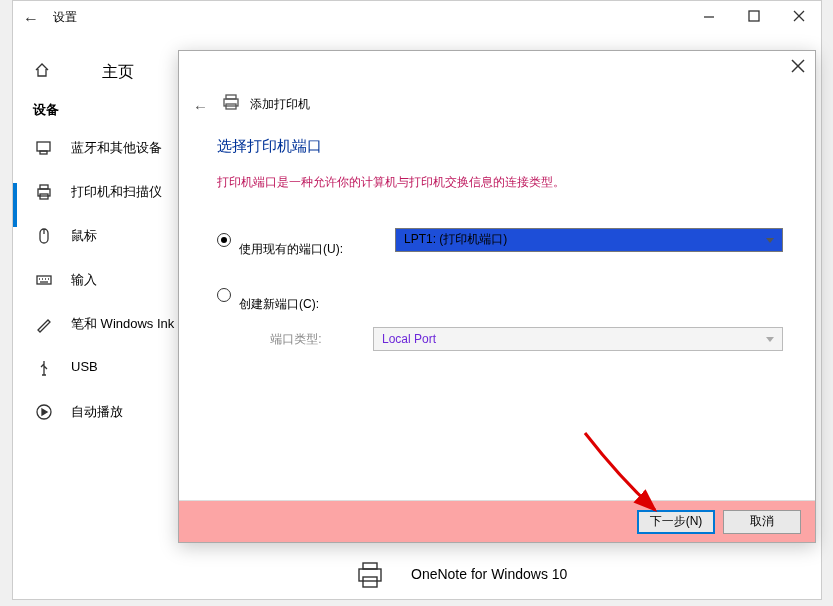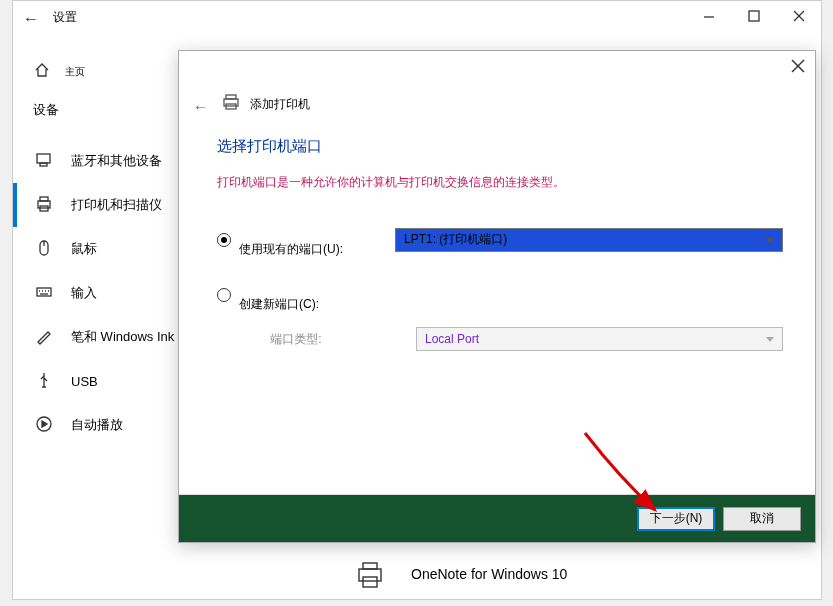--- a/index.html
+++ b/index.html
@@ -13,24 +13,24 @@
   height: 32px; display: flex; align-items: center; padding-left: 10px;
 }
 .titlebar .back { width: 30px; font-size: 16px; color: #333; }
 .titlebar .title { font-size: 12px; color: #000; }
 .titlebar .spacer { flex: 1; }
 .winbtn { width: 45px; height: 30px; display: flex; align-items: center; justify-content: center; color: #333; font-size: 12px; }
 
 .sidebar { position: absolute; left: 0; top: 46px; width: 310px; padding: 0 16px; }
 .home-row { display: flex; align-items: center; gap: 14px; margin: 14px 4px 18px 4px; }
 .home-row .icon { width: 18px; }
-.home-row .label { font-size: 10px; }
+.home-row .label { font-size: 16px; margin-left: 37px; }
 .searchbox { border: 1px solid #888; height: 34px; width: 268px; display: flex; align-items: center; padding: 0 10px; font-size: 13px; color: #666; margin-bottom: 22px; }
-.section-title { font-size: 13px; font-weight: 400; margin: 6px 4px 20px 4px; }
-.side-item { display: flex; align-items: center; gap: 18px; height: 44px; padding-left: 6px; font-size: 13px; cursor: pointer; position: relative; }
+.section-title { font-size: 13px; font-weight: 700; margin: 6px 4px 20px 4px; }
+.side-item { display: flex; align-items: flex-start; gap: 18px; height: 44px; padding-left: 6px; font-size: 13px; cursor: pointer; position: relative; }
 .side-item.active::before { content:""; position: absolute; left: -16px; top: 0; width: 4px; height: 44px; background: #0078d4; }
 .side-item .icon { width: 18px; text-align: center; }
 
 .content-area { position: absolute; left: 330px; top: 540px; width: 470px; }
 .printer-row { display: flex; align-items: center; gap: 24px; padding: 16px 10px; }
 .printer-row .picon { width: 34px; height: 34px; display:flex; align-items:center; justify-content:center; }
 .printer-row .plabel { font-size: 14px; }
 
 .modal {
   position: absolute; left: 178px; top: 50px; width: 638px; height: 493px;
@@ -48,26 +48,26 @@
 .option-row .radio { width: 14px; height: 14px; border: 1px solid #333; border-radius: 50%; margin-right: 8px; position: relative; }
 .option-row .radio.checked::after { content:""; position:absolute; left:3px; top:3px; width:6px; height:6px; background:#000; border-radius:50%; }
 .option-row .olabel { font-size: 12px; width: 156px; margin-top: 20px; }
 .select {
   flex: 1; height: 24px; border: 1px solid #777; background: #1d4ed8; font-size: 12px;
   display: flex; align-items: center; padding: 0 8px; position: relative;
 }
 .select.disabled { background: #f4f4f4; color: #6d28d9; border-color: #bbb; }
 .select::after { content:""; position:absolute; right:8px; top:9px; border-left:4px solid transparent; border-right:4px solid transparent; border-top:5px solid #555; }
 .select.disabled::after { border-top-color: #aaa; }
-.sub-row { display: flex; align-items: center; margin: 8px 0 0 22px; gap: 43px; }
+.sub-row { display: flex; align-items: center; margin: 8px 0 0 22px; }
 .sub-row .sublabel { font-size: 12px; color: #888; width: 134px; text-align: center; padding-right:20px; }
 
 .modal-footer {
-  position: absolute; left: 0; right: 0; bottom: 0; height: 48px;
-  background: #14532d; border-top: 1px solid #ddd;
+  position: absolute; left: 0; right: 0; bottom: 0; height: 42px;
+  background: #fca5a5; border-top: 1px solid #ddd;
   display: flex; align-items: center; justify-content: flex-end; gap: 8px; padding-right: 14px;
 }
 .btn { height: 24px; min-width: 78px; border: 1px solid #999; background: #e9e9e9; font-size: 12px; display:flex; align-items:center; justify-content:center; cursor:pointer; }
 .btn.primary { border: 2px solid #0078d4; }
 
 .arrow {
   position: absolute; left:580px; top:428px; z-index:20; pointer-events:none;
 }
 
 svg.ico { width: 18px; height: 18px; stroke:#333; stroke-width:1.3; fill:none; }

